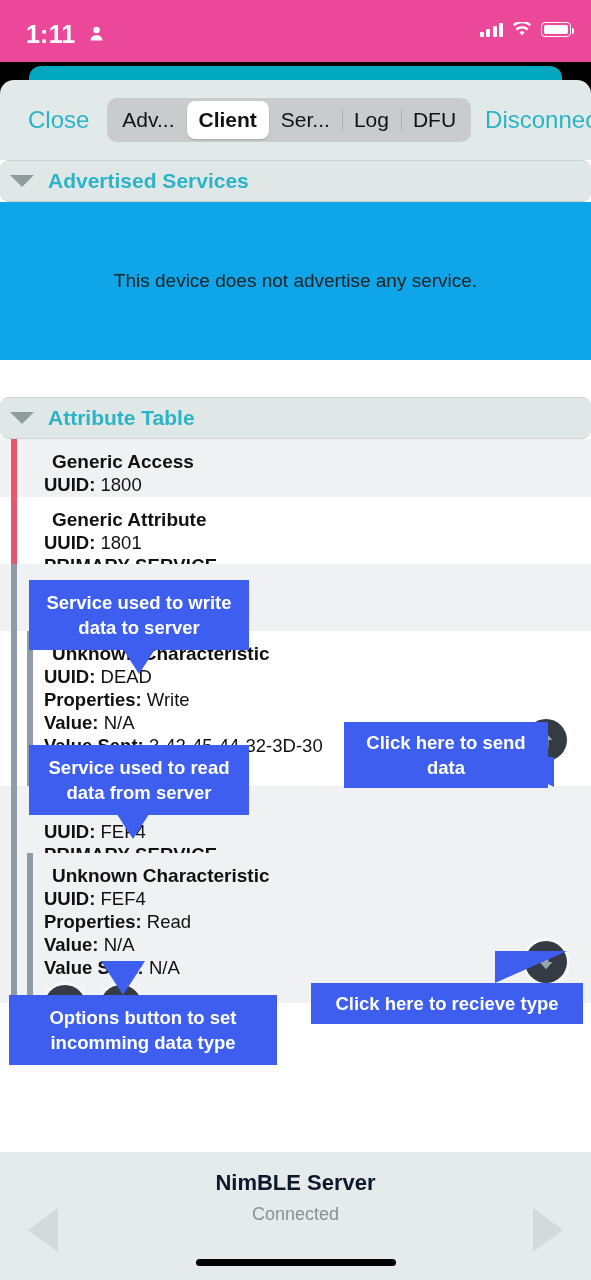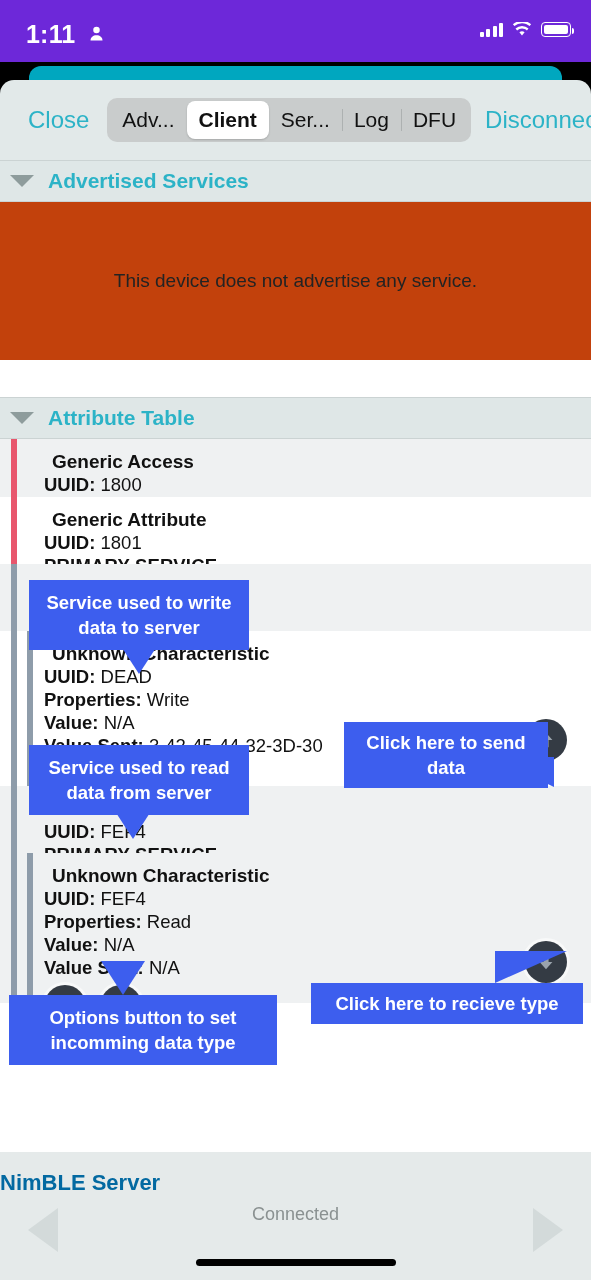--- a/index.html
+++ b/index.html
@@ -7,21 +7,21 @@
     width:591px; height:1280px;
     background:#000;
     font-family:"Liberation Sans", sans-serif;
     overflow:hidden;
   }
   #app{ position:relative; width:591px; height:1280px; background:#000; }
 
   
   .statusbar{
     position:absolute; left:0; top:0; width:591px; height:62px;
-    background:#6d28d9; color:#fff;
+    background:#ec4899; color:#fff;
   }
   .sb-time{
     position:absolute; left:26px; top:20px;
     font-size:25px; font-weight:700; letter-spacing:0.2px; color:#fff;
   }
   .sb-person{
     position:absolute; left:88px; top:24px; width:17px; height:19px;
   }
   .sb-right{
     position:absolute; right:20px; top:22px; display:flex; align-items:center; gap:9px;
@@ -80,32 +80,32 @@
     margin-left:14px; font-size:24px; color:#2CB3C7; white-space:nowrap;
   }
 
   
   .page{
     position:absolute; left:0; top:160px; width:591px; height:1000px;
     background:#fff; overflow:hidden;
   }
   .section-header{
     height:42px; background:#DFE7E7; display:flex; align-items:center;
-    border-top:1px solid #CBD3D3; border-bottom:1px solid #CBD3D3;
+    border-top:1px solid #CBD3D3; border-bottom:1px solid #CBD3D3;border-radius:9px;
   }
   .caret{
     width:0; height:0; margin-left:10px; margin-right:14px;
     border-left:12px solid transparent; border-right:12px solid transparent;
     border-top:12px solid #8E9C9C;
   }
   .section-title{ font-size:21px; color:#2CB3C7; font-weight:600; }
 
   .empty-msg{
     height:158px; display:flex; align-items:center; justify-content:center;
-    font-size:19px; color:#232323; background:#c2410c;
+    font-size:19px; color:#232323; background:#0ea5e9;
   }
   .gap-white{ height:37px; background:#fff; }
 
   
   .attr-row{ position:relative; background:#fff; }
   .attr-row.alt{ background:#EFF1F2; }
   .bar{
     position:absolute; top:0; bottom:0; width:6px;
   }
   .bar.red{ left:11px; background:#E8566D; }
@@ -151,22 +151,22 @@
     clip-path:polygon(0 0, 100% 0, 0 100%);
     border:none;
   }
 
   
   .bottombar{
     position:absolute; left:0; top:1152px; width:591px; height:128px;
     background:#E5EAEA;
   }
   .bb-title{
-    position:absolute; left:0; right:0; top:18px; text-align:left;
-    font-size:22px; font-weight:700; color:#0369a1;
+    position:absolute; left:0; right:0; top:18px; text-align:center;
+    font-size:22px; font-weight:700; color:#0f172a;
   }
   .bb-status{
     position:absolute; left:0; right:0; top:52px; text-align:center;
     font-size:18px; color:#8A9191;
   }
   .nav-arrow{ position:absolute; top:56px; width:0; height:0; }
   .nav-arrow.left{
     left:28px;
     border-top:22px solid transparent; border-bottom:22px solid transparent;
     border-right:30px solid #D3DADA;

